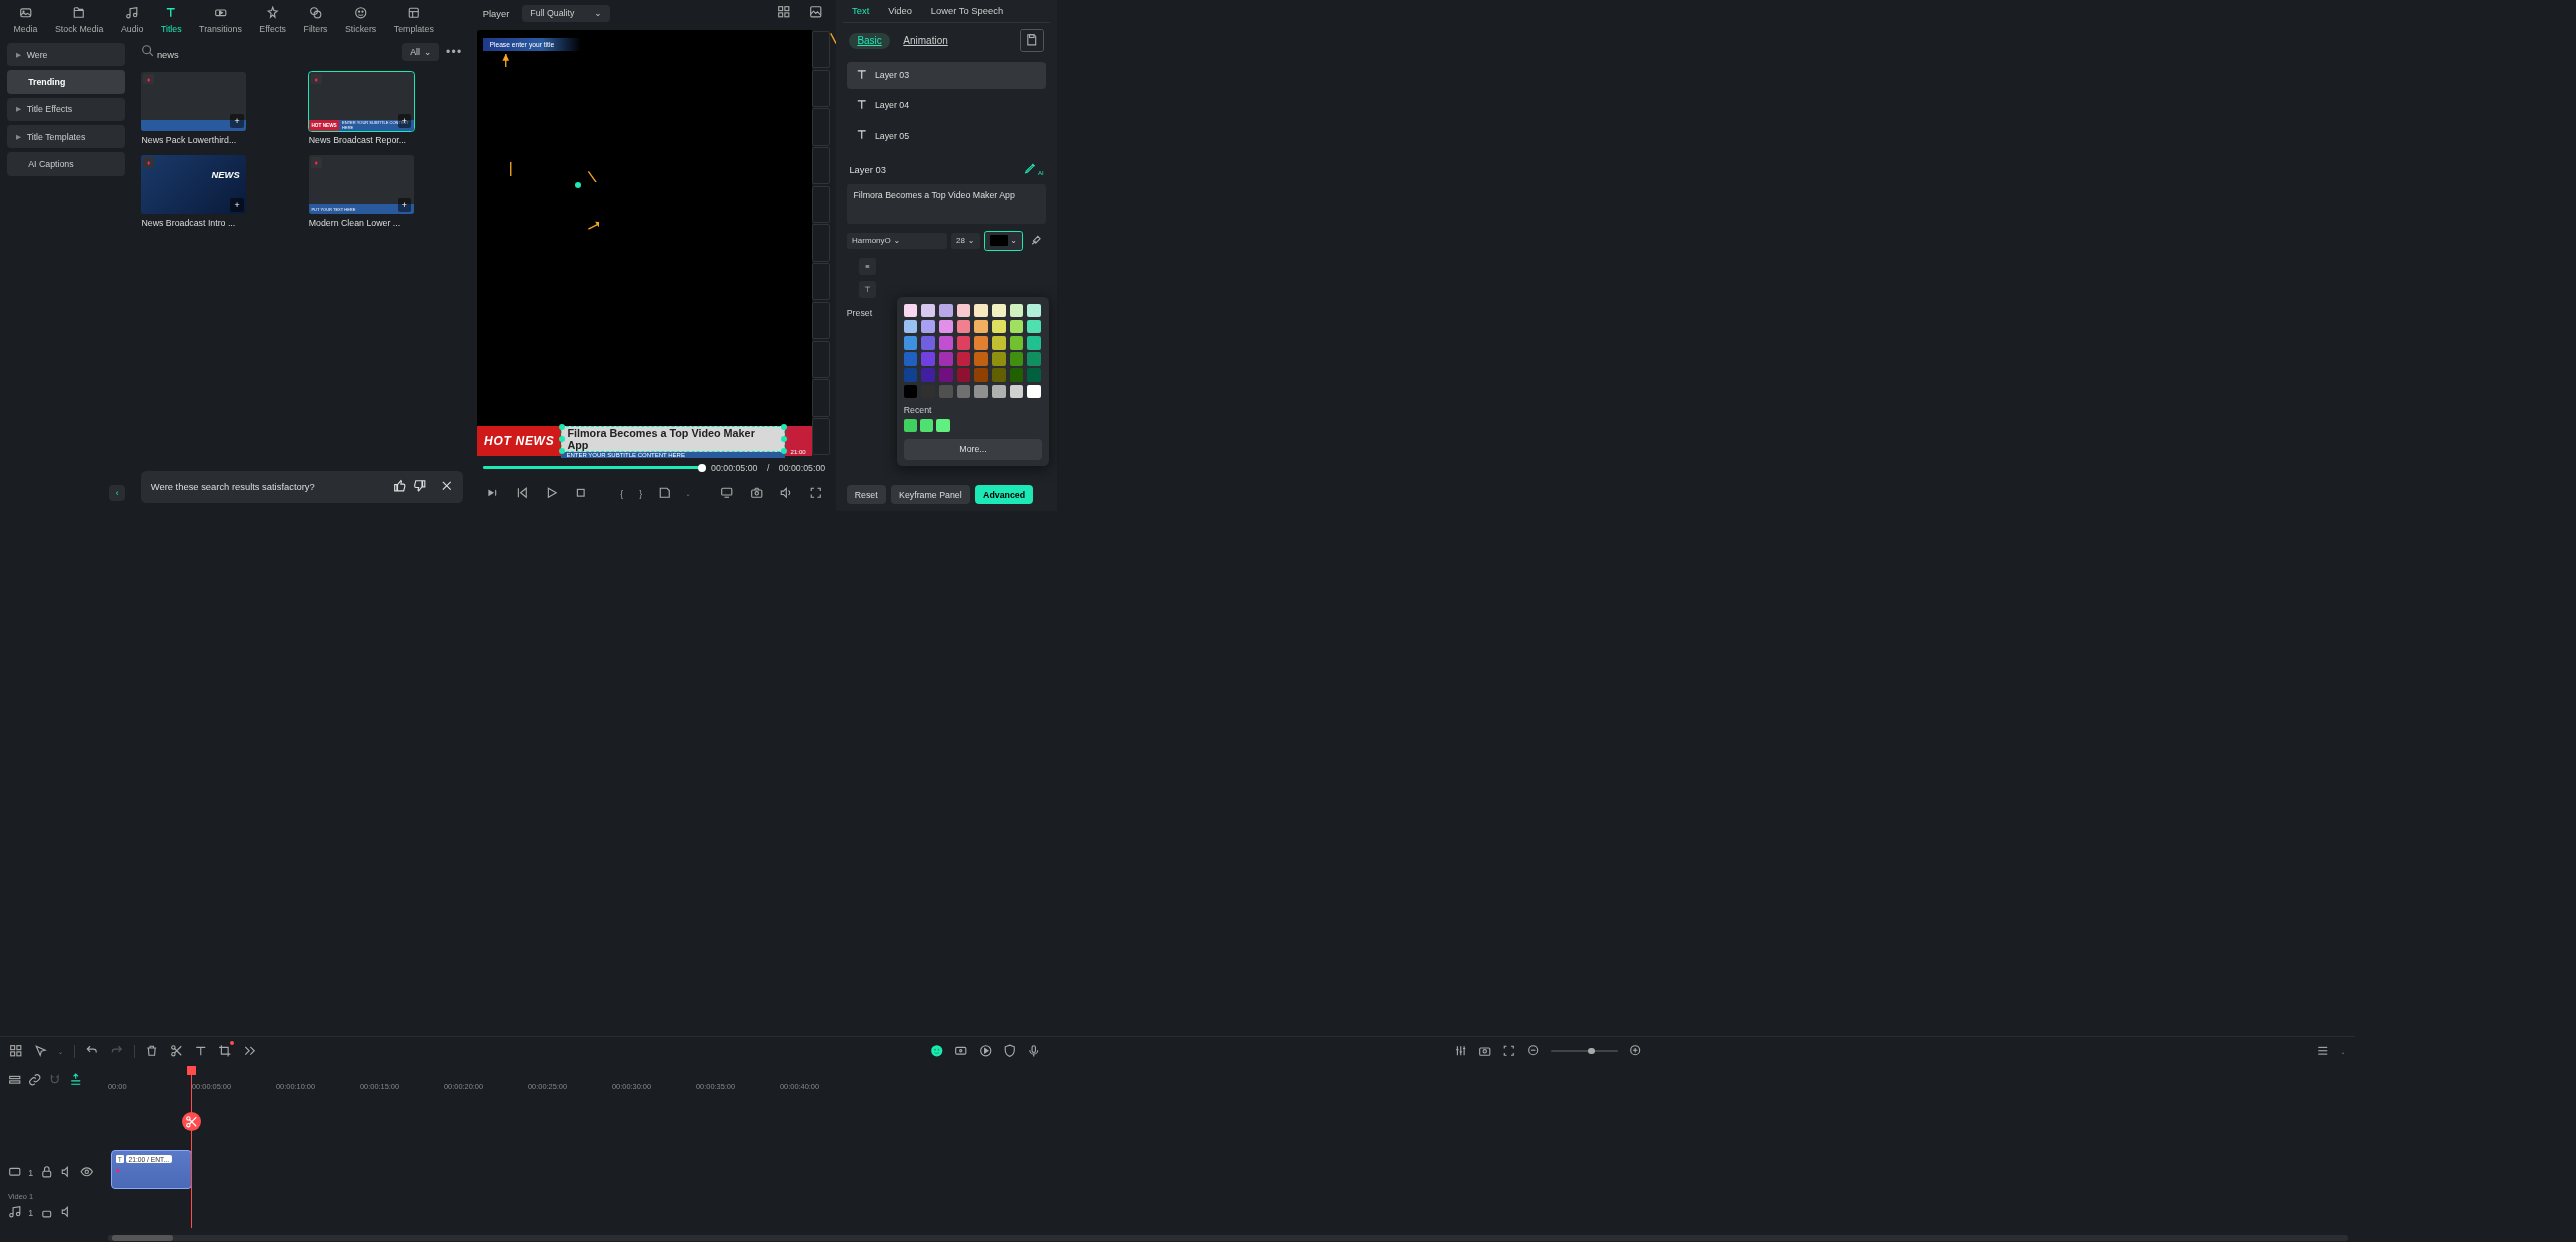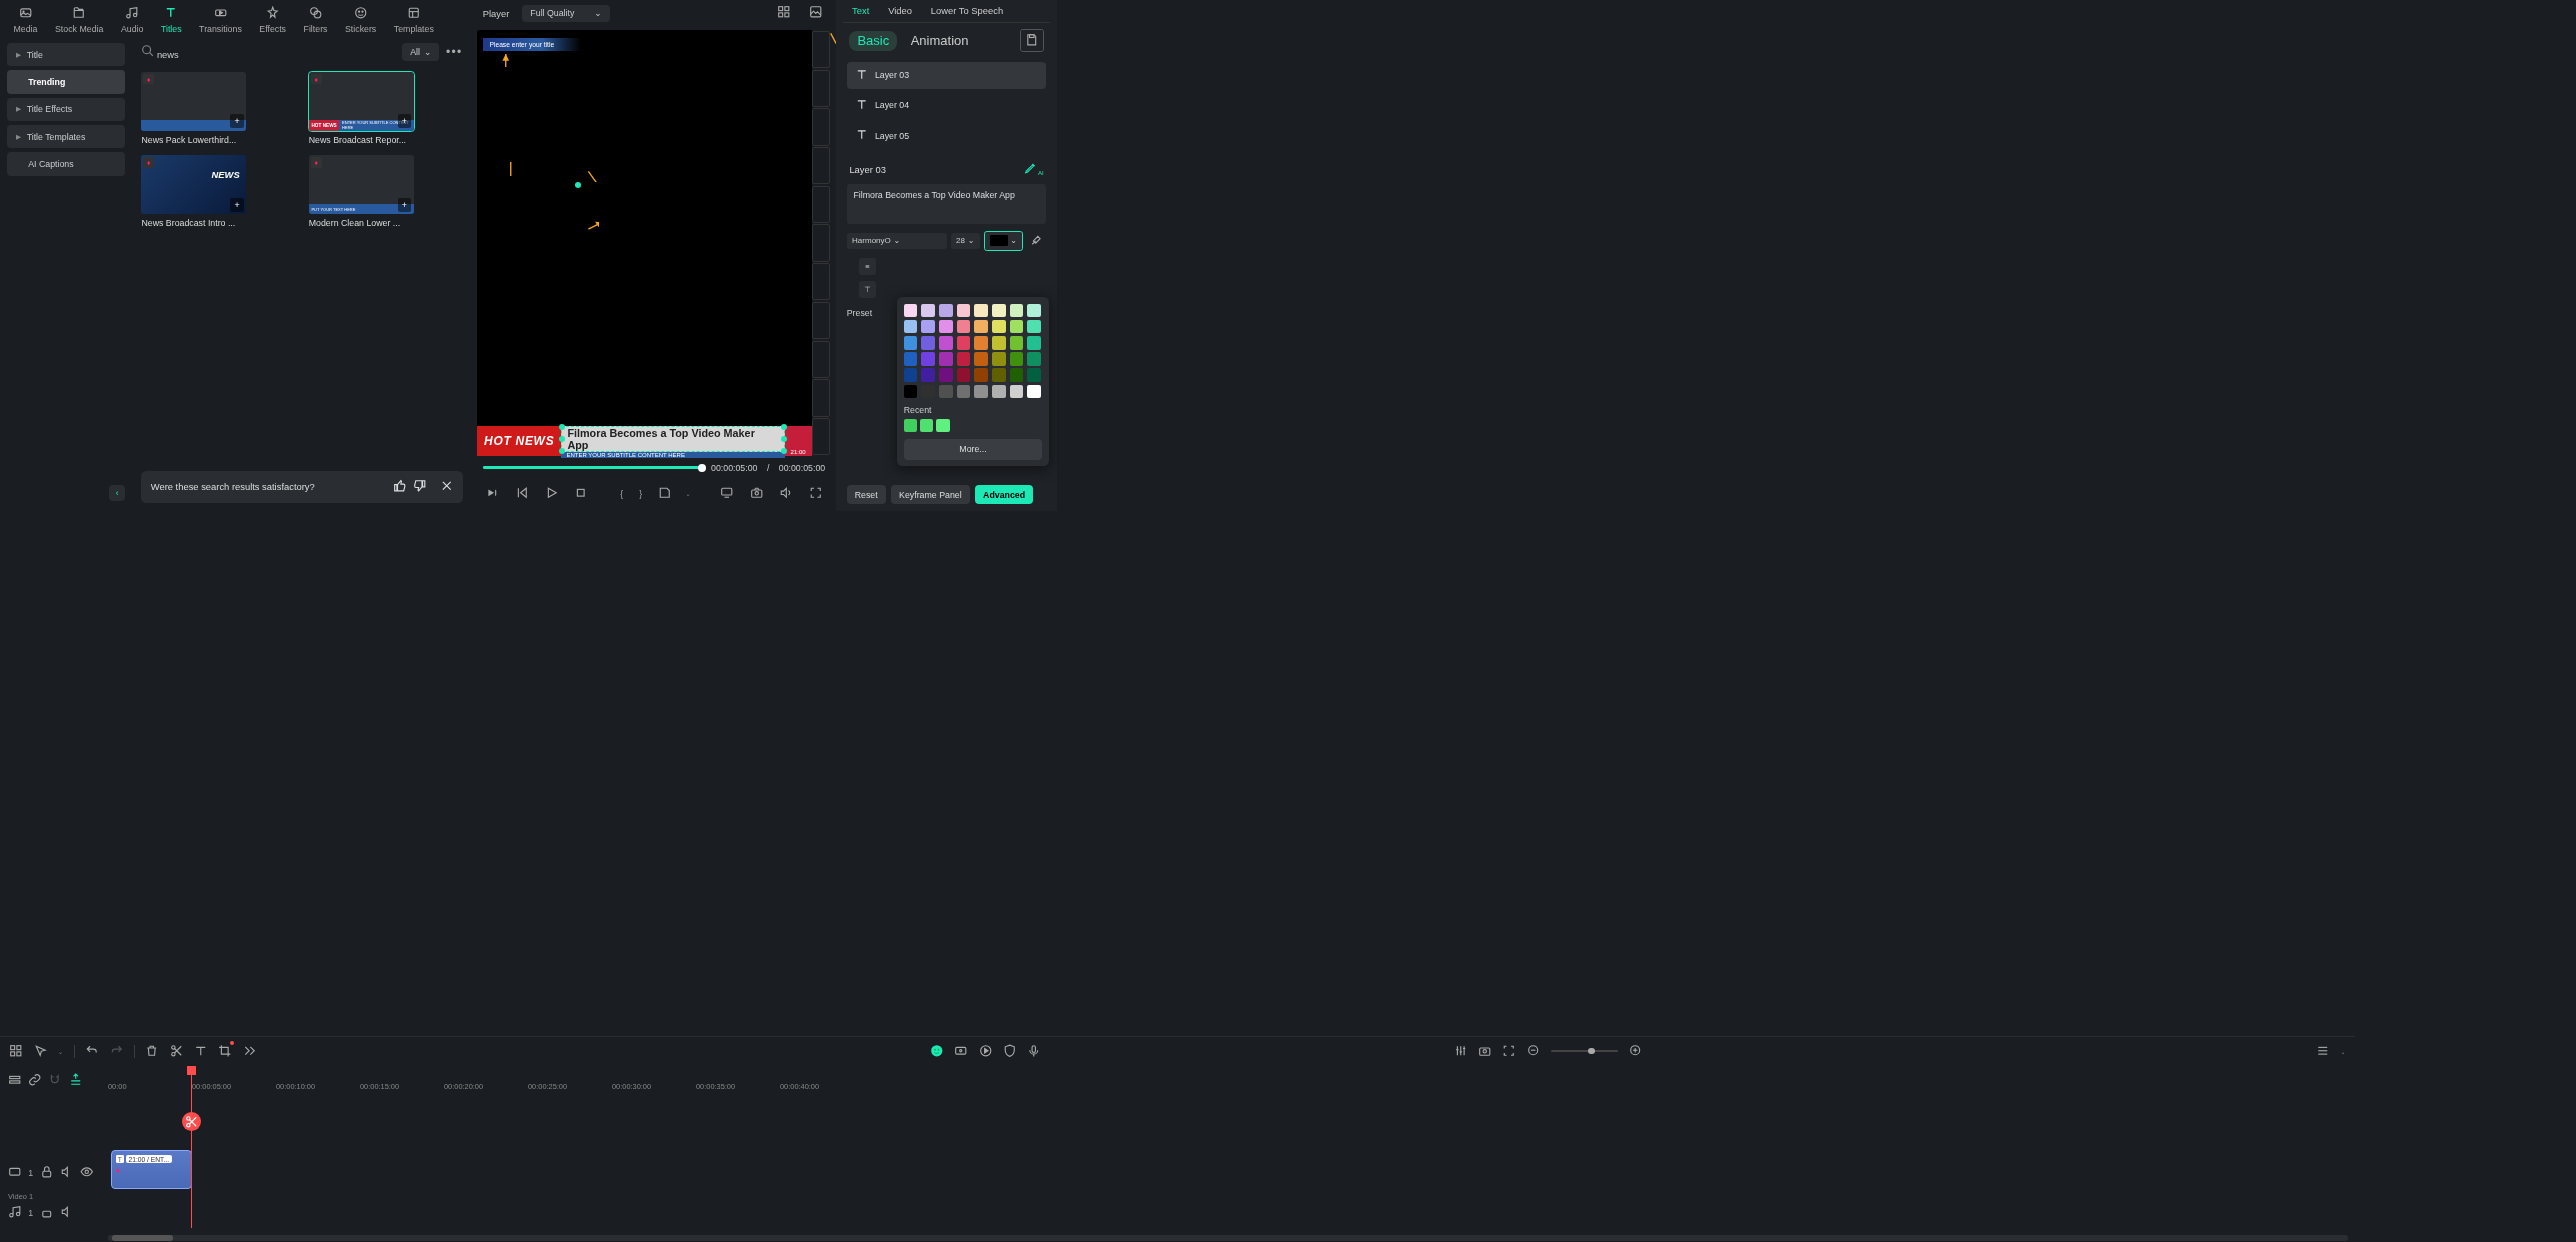--- a/index.html
+++ b/index.html
@@ -63,21 +63,21 @@
 .time-txt { color: #ccc; font-size: 8.8px; }
 .controls-row { display: flex; align-items: center; gap: 10.8px; padding: 4px 5.4px 6.7px; }
 .controls-row .spacer { flex: 1; }
 
 
 .right { background: #1f2226; display: flex; flex-direction: column; padding: 0 6.7px; position: relative; }
 .rtabs { display: flex; gap: 13.5px; padding: 4px 6.7px; border-bottom: 0.7px solid #333; }
 .rtab { color: #ccc; padding: 1.3px 2.7px; cursor: pointer; font-size: 9.4px; }
 .rtab.active { color: #1de9b6; }
 .subtabs { display: flex; gap: 13.5px; padding: 6.7px; align-items: center; }
-.subtab { color: #ccc; cursor: pointer; font-size: 13px; }
+.subtab { color: #ccc; cursor: pointer; font-size: 10px; text-decoration: underline; }
 .subtab.active { color: #1de9b6; background: #2a3e3a; padding: 2.7px 8px; border-radius: 8px; }
 .save-ico { margin-left: auto; color: #aaa; cursor: pointer; border: 0.7px solid #555; padding: 2.7px 4px; border-radius: 2.7px; }
 .layers { display: flex; flex-direction: column; gap: 2.7px; padding: 2.7px 4px; }
 .layer { display: flex; align-items: center; gap: 6.7px; padding: 6px 8px; border-radius: 4px; cursor: pointer; color: #ddd; }
 .layer.active { background: #34383d; }
 .layer-head { display: flex; align-items: center; justify-content: space-between; padding: 9.4px 6.7px 4px; }
 .layer-head .nm { color: #ddd; font-size: 9.4px; }
 .text-input { background: #2a2e33; border: none; color: #ddd; padding: 6.7px; margin: 2.7px 4px; border-radius: 2.7px; font-size: 8.8px; resize: none; height: 40px; }
 .font-row { display: flex; gap: 4px; padding: 4px; align-items: center; }
 .dd { background: #2a2e33; padding: 3.4px 5.4px; border-radius: 2.7px; display: flex; align-items: center; gap: 2.7px; color: #ccc; cursor: pointer; font-size: 8px; }
@@ -211,21 +211,21 @@
               <line x1="10" y1="10" x2="10" y2="20"></line>
             </svg>
           </div>
           <div class="lbl">Templates</div>
         </div>
       </div>
     <div class="browse-row">
       <div class="sidebar" id="sidebar">
           <div class="side-item">
             <span class="chev">▶</span>
-            <span>Title</span>
+            <span>Were</span>
           </div>
           <div class="side-item active">
             <span style="width:6.7px"></span>
             <span>Trending</span>
           </div>
           <div class="side-item">
             <span class="chev">▶</span>
             <span>Title Effects</span>
           </div>
           <div class="side-item">

